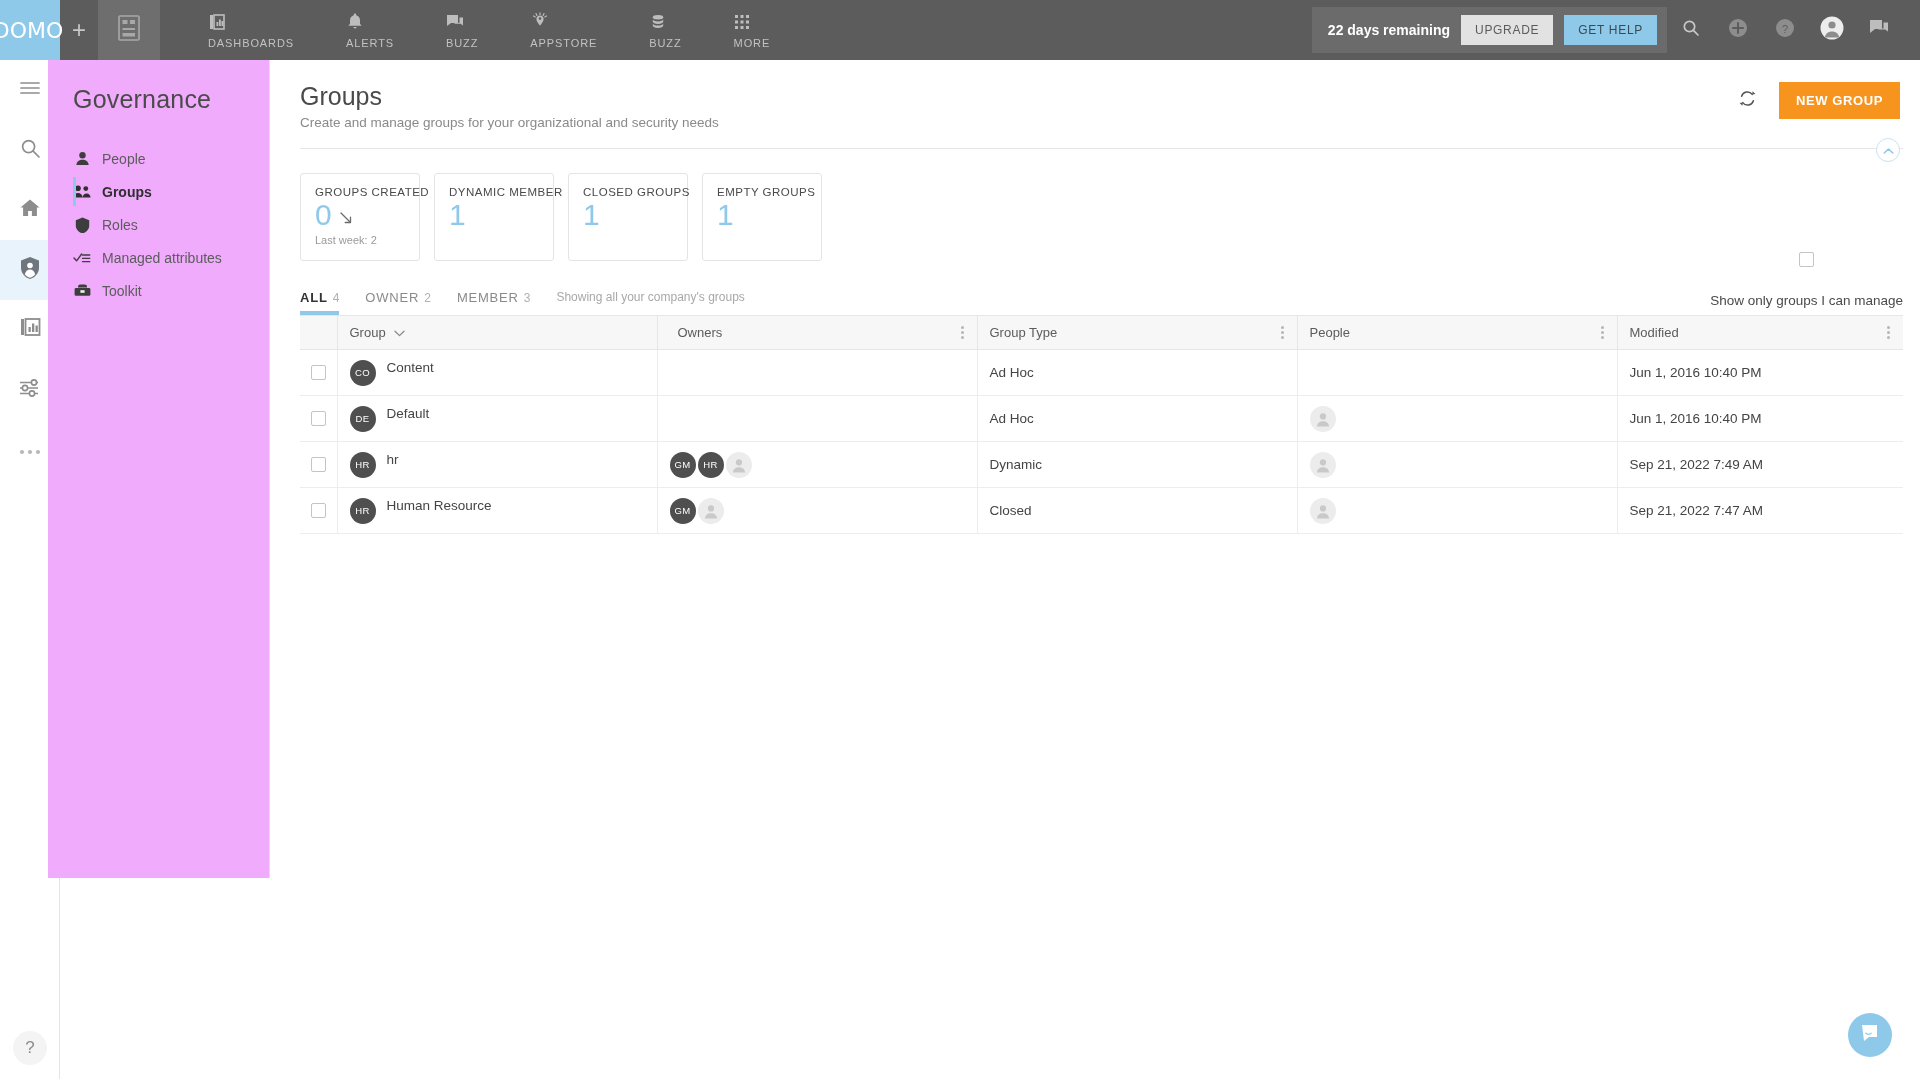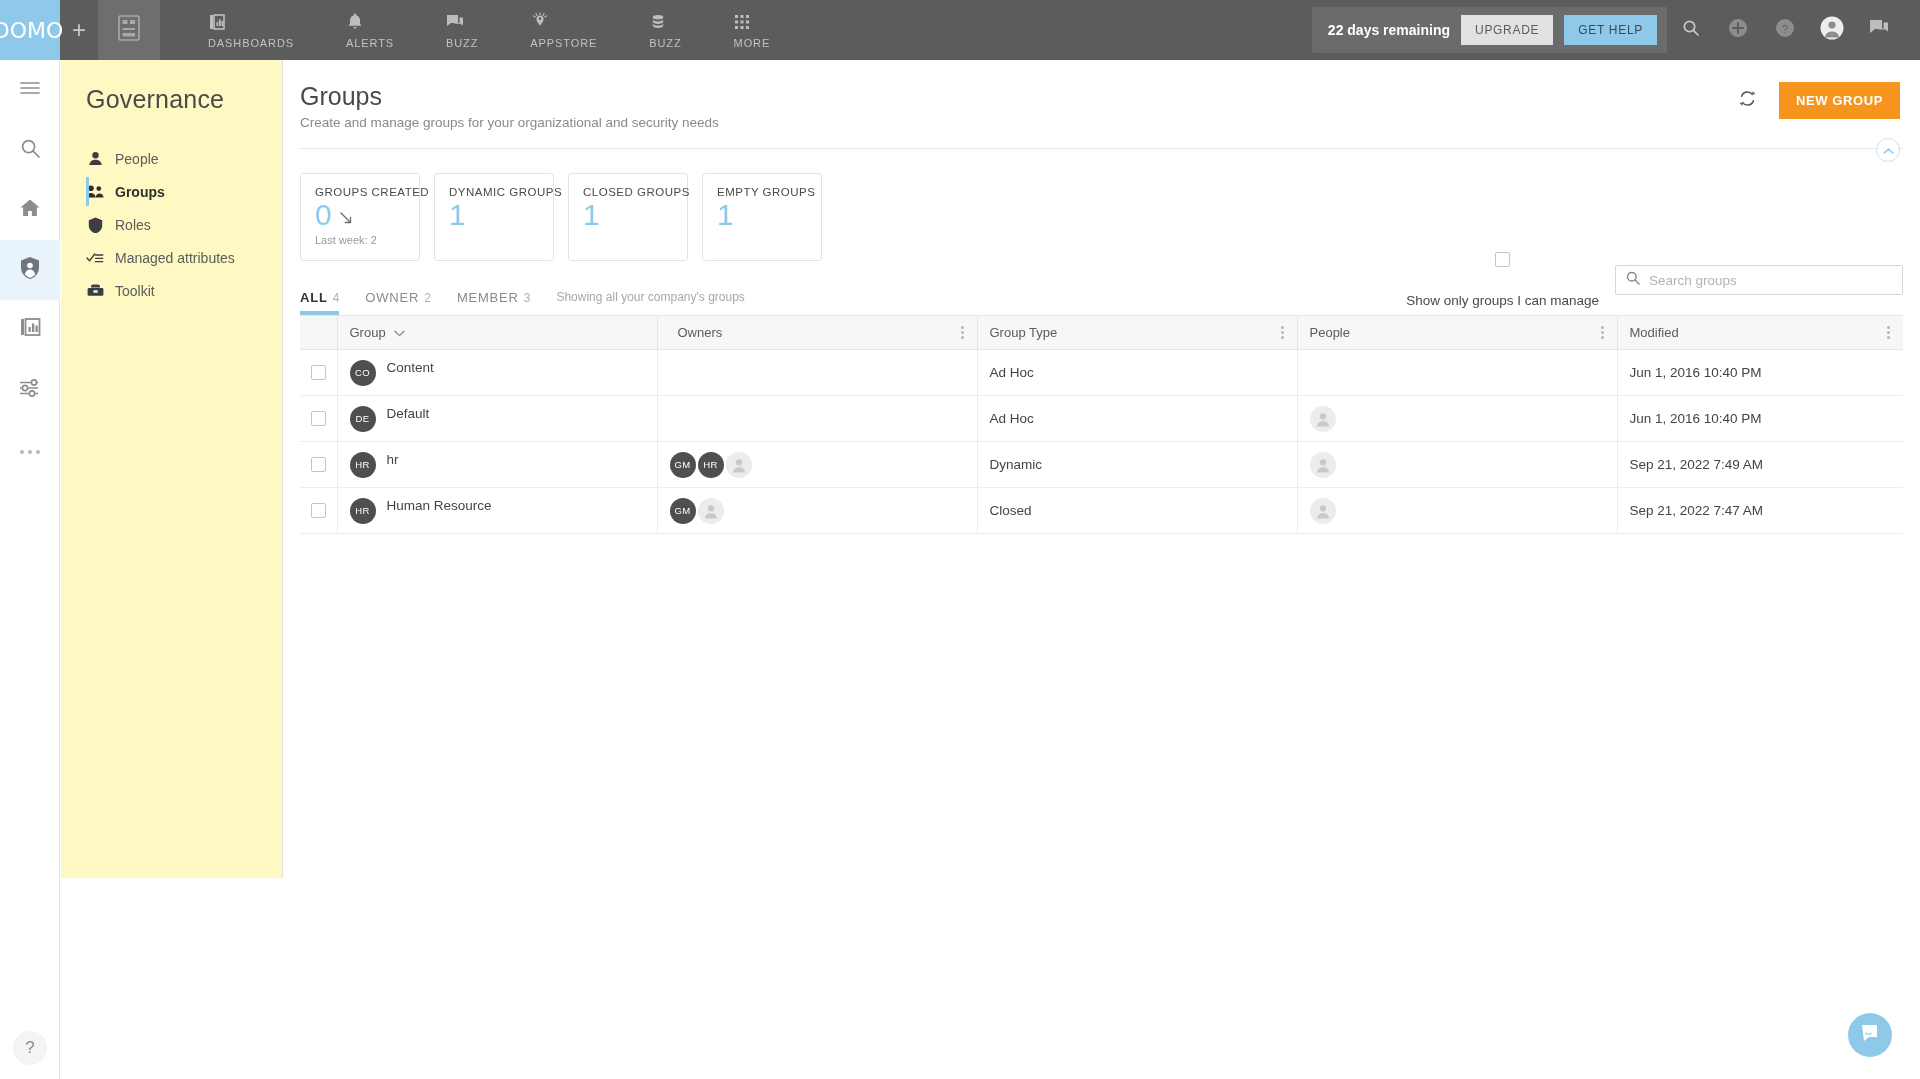--- a/index.html
+++ b/index.html
@@ -74,22 +74,22 @@
   .rail-item.active { background: #e8f3fb; }
   .rail-bottom { position: absolute; bottom: 14px; left: 0; width: 60px; }
   .help-circle {
     width: 34px; height: 34px; border-radius: 50%; background: #f4f4f4;
     display: flex; align-items: center; justify-content: center;
     color: #8c8c8c; font-size: 17px; margin: 0 auto; cursor: pointer;
   }
 
   
   #gov {
-    position: absolute; top: 60px; left: 61px; width: 222px; height: 818px;
-    background: #fef9c3; border-right: 1px solid #e1e1e1;
+    position: absolute; top: 60px; left: 48px; width: 222px; height: 818px;
+    background: #f0abfc; border-right: 1px solid #e1e1e1;
   }
   .gov-title {
     font-size: 25px; color: #4a4a4a; font-weight: 300;
     padding: 25px 0 0 25px; letter-spacing: .2px;
   }
   .gov-menu { margin-top: 28px; }
   .gov-item {
     display: flex; align-items: center; gap: 11px; height: 33px;
     padding-left: 25px; cursor: pointer; position: relative;
     color: #5c5c5c; font-size: 14px;
@@ -552,21 +552,21 @@
           <svg width="14" height="14" viewBox="0 0 14 14">
             <path d="M2 2l9 9" stroke="#6b6b6b" stroke-width="1.3" stroke-linecap="round"></path>
             <path d="M11.5 6.2v5.3H6.2" fill="none" stroke="#6b6b6b" stroke-width="1.3" stroke-linecap="round" stroke-linejoin="round"></path>
           </svg>
         </span>
       </div>
       <div class="stat-foot">Last week: 2</div>
     </div>
 
     <div class="stat-card">
-      <div class="stat-label">DYNAMIC GROUPS</div>
+      <div class="stat-label">DYNAMIC MEMBER</div>
       <div class="stat-value">
         <span>1</span>
       </div>
     </div>
 
     <div class="stat-card">
       <div class="stat-label">CLOSED GROUPS</div>
       <div class="stat-value">
         <span>1</span>
       </div>
@@ -592,29 +592,20 @@
     <div class="tab">
       <span class="tab-label">MEMBER</span>
       <span class="tab-count">3</span>
     </div>
     <div class="tabs-note">Showing all your company's groups</div>
 
     <div class="tabs-right">
       <div class="chk-wrap">
         <span class="chk-box"></span>
         <span class="chk-label">Show only groups I can manage</span>
-      </div>
-      <div class="search-box">
-        <span>
-          <svg width="14" height="14" viewBox="0 0 14 14">
-            <circle cx="5.8" cy="5.8" r="4.3" fill="none" stroke="#8a8a8a" stroke-width="1.5"></circle>
-            <path d="M9 9l4 4" stroke="#8a8a8a" stroke-width="1.5" stroke-linecap="round"></path>
-          </svg>
-        </span>
-        <input type="text" placeholder="Search groups" style="">
       </div>
     </div>
   </div>
 
   <table>
     <thead>
       <tr>
         <th class="col-chk"></th>
         <th class="c-group">
           <div class="th-inner">

